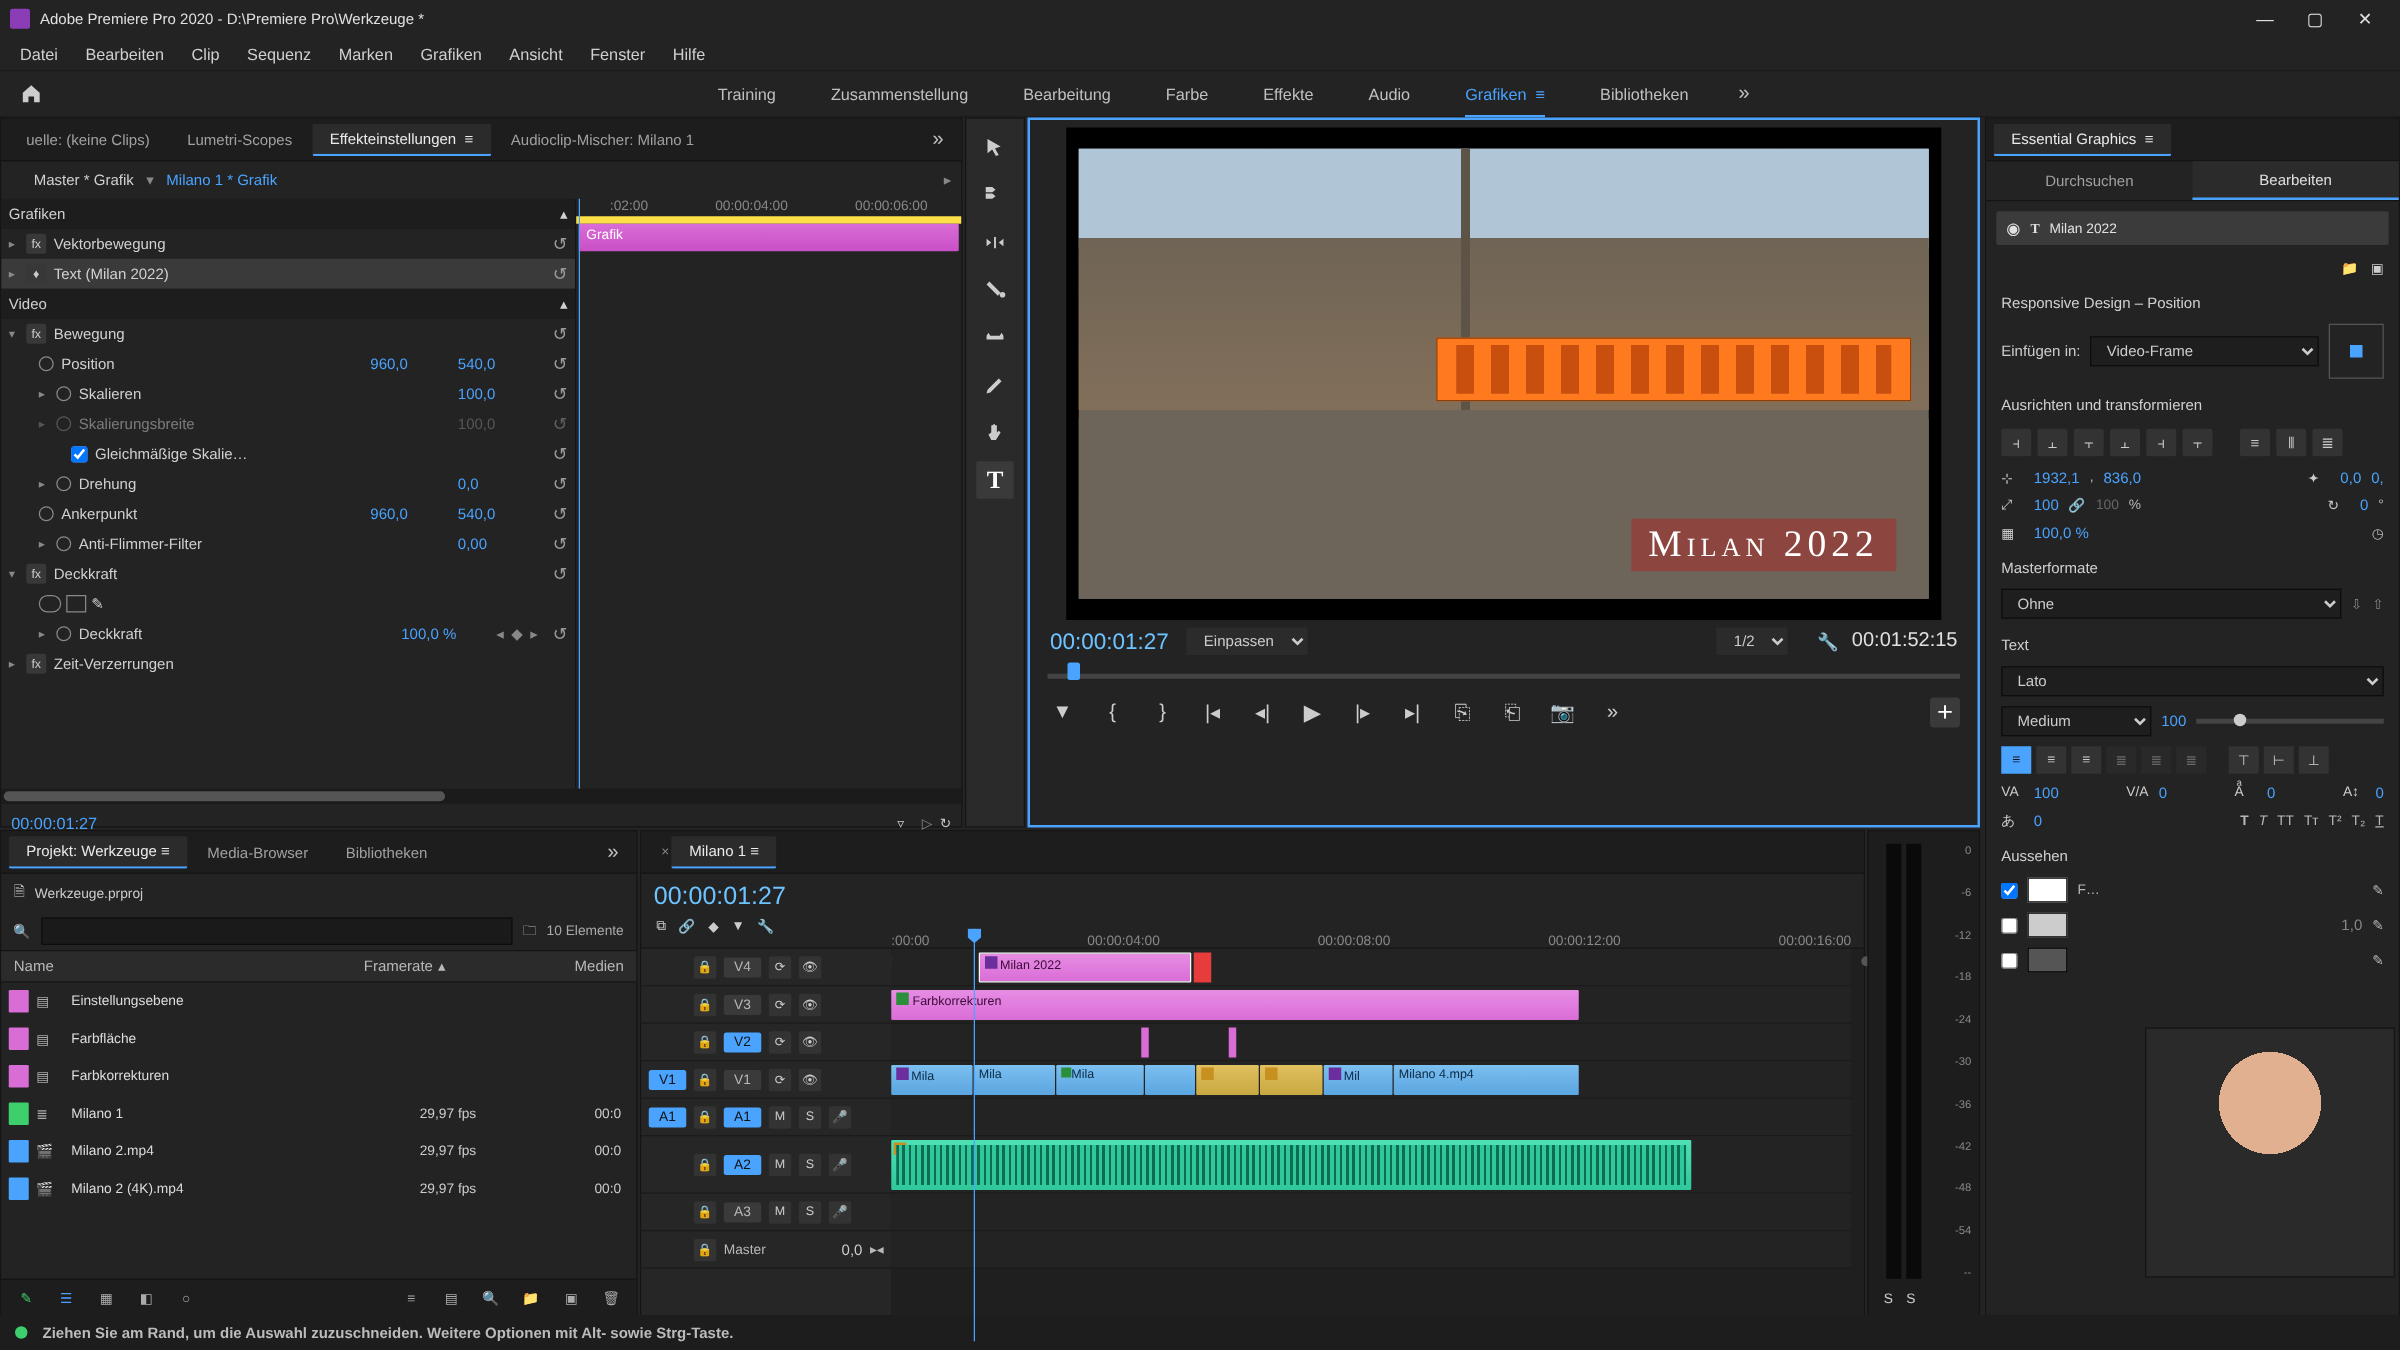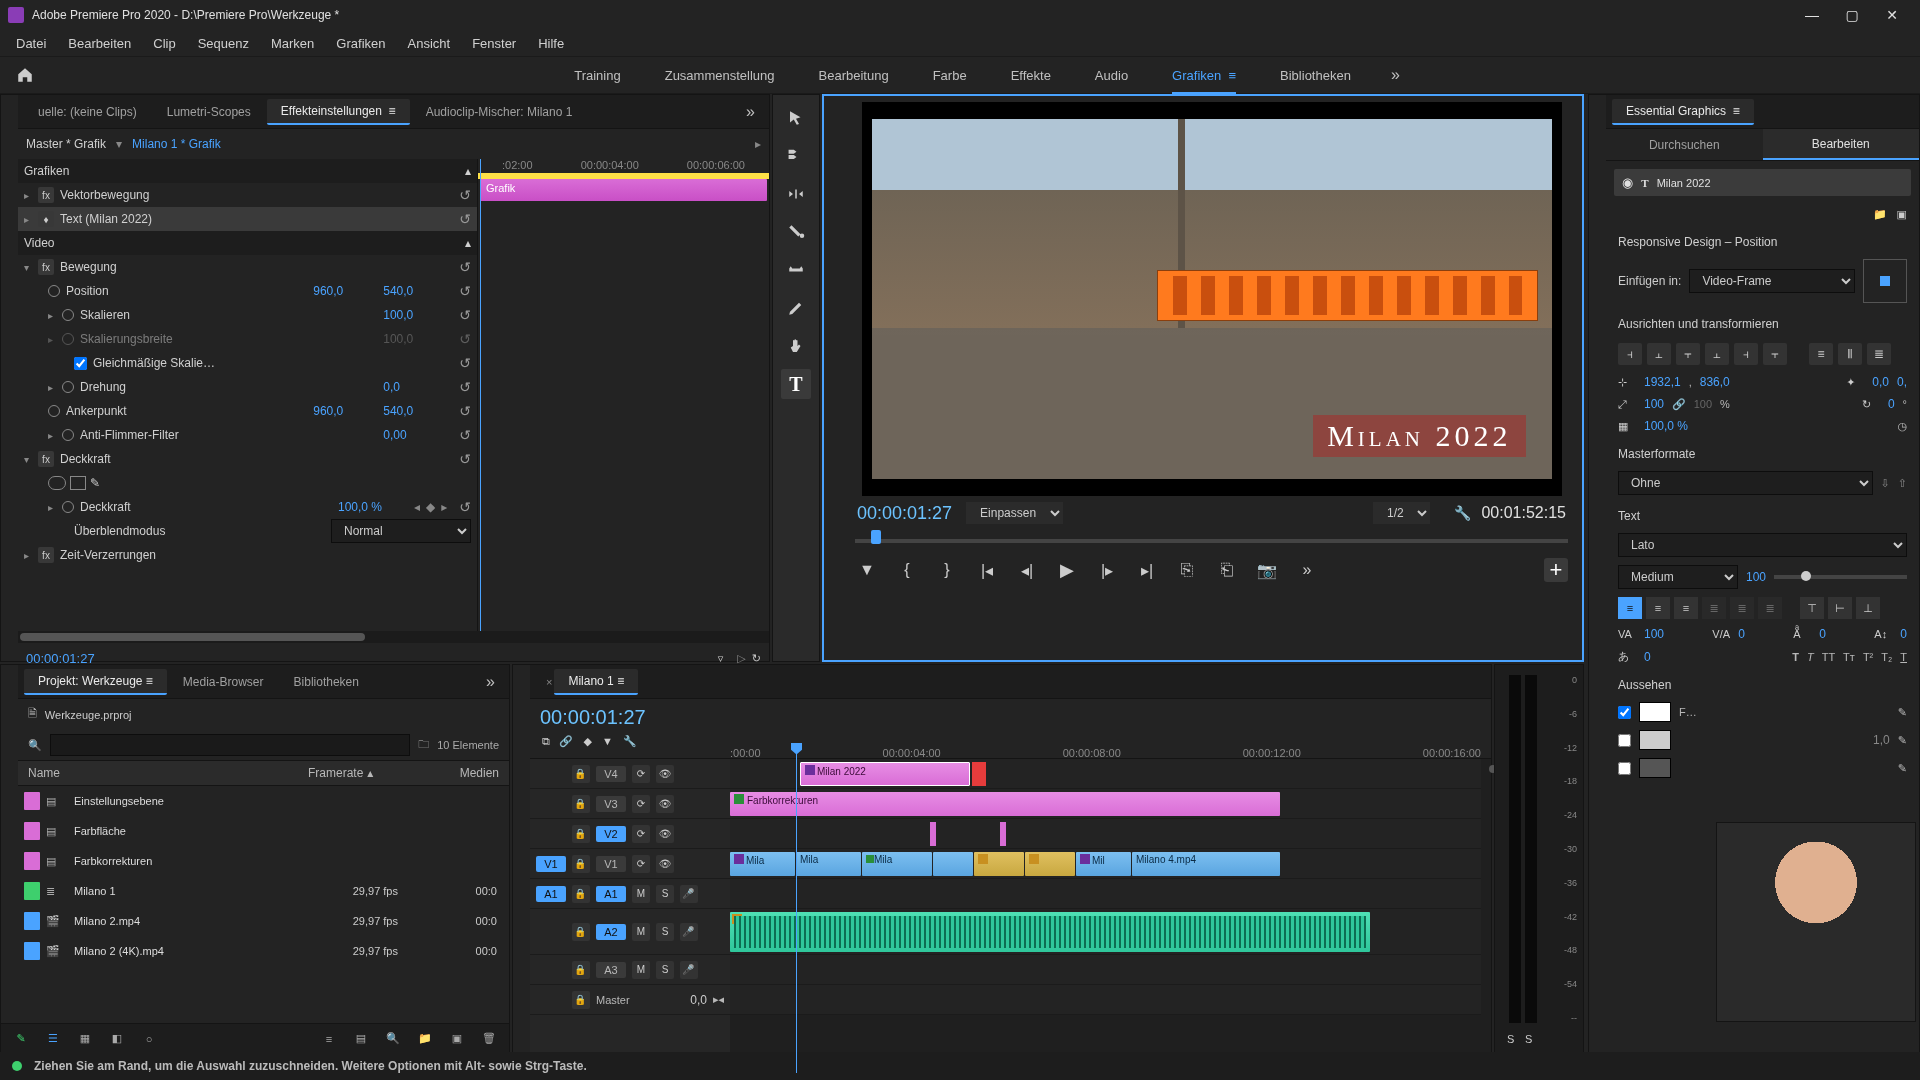--- a/index.html
+++ b/index.html
@@ -13,30 +13,30 @@
 .workspacebar { height: 38px; background: #232323; display: flex; align-items: center; border-top: 1px solid #1a1a1a; border-bottom: 1px solid #1a1a1a; }
 .workspacebar .home { width: 34px; height: 34px; display: flex; align-items: center; justify-content: center; margin: 0 8px; }
 .workspacebar .ws-spacer { flex: 1; }
 .workspacebar .ws-item { padding: 0 22px; height: 38px; display: flex; align-items: center; font-size: 13px; color: #c0c0c0; position: relative; }
 .workspacebar .ws-item.active { color: #4aa3ff; }
 .workspacebar .ws-item.active::after { content: ""; position: absolute; bottom: 0; left: 20%; right: 20%; height: 2px; background: #4aa3ff; }
 .workspacebar .overflow { padding: 0 18px; font-size: 16px; color: #c0c0c0; }
 
 .workarea { position: absolute; top: 94px; left: 0; right: 0; bottom: 28px; }
 
-.panel { position: absolute; background: #232323; border: 1px solid #141414; padding-left: 17px; }
+.panel { position: absolute; background: #232323; border: 1px solid #141414; }
 
 
 .effect-panel { left: 0; top: 0; width: 770px; height: 568px; }
 .panel-tabs { height: 34px; display: flex; align-items: center; background: #1d1d1d; border-bottom: 1px solid #141414; padding: 0 6px; gap: 2px; }
 .panel-tab { padding: 5px 14px; font-size: 12px; color: #a0a0a0; border-radius: 2px; }
 .panel-tab.active { background: #2b2b2b; color: #eaeaea; border-bottom: 2px solid #4aa3ff; }
 .panel-tabs .tab-more { margin-left: auto; font-size: 16px; color: #c0c0c0; padding: 0 8px; }
 .ec-header { height: 30px; display: flex; align-items: center; padding: 0 8px; font-size: 12px; }
-.ec-header .master { color: #d0d0d0; }
+.ec-header .master { color: #d0d0d0; margin-left: 18px; }
 .ec-header .chev { margin: 0 10px; color: #888; }
 .ec-header .seq { color: #4aa3ff; }
 .ec-body { display: flex; height: calc(100% - 64px - 30px); }
 .ec-tree { width: 460px; overflow: hidden; border-right: 1px solid #141414; }
 .ec-time { flex: 1; background: #232323; position: relative; }
 .ec-time-ruler { height: 20px; display: flex; justify-content: space-around; font-size: 11px; color: #888; border-bottom: 6px solid #fde047; }
 .ec-clip-bar { position: absolute; top: 20px; left: 2px; right: 2px; height: 22px; background: linear-gradient(#d96dd6, #c94fc6); color: #fff; font-size: 11px; padding: 3px 6px; border-radius: 1px; }
 .ec-playhead { position: absolute; top: 0; bottom: 0; left: 2px; width: 1px; background: #4aa3ff; }
 .tree-row { height: 24px; display: flex; align-items: center; padding: 0 6px; font-size: 12px; color: #d0d0d0; }
 .tree-row .tw { width: 14px; color: #888; font-size: 10px; }
@@ -324,24 +324,20 @@
         <div class="tree-row" style="padding-left:30px;">
             <span class="tw">▸</span>
             <span class="stop"></span>
             <span class="lbl">Deckkraft</span>
             <span class="val">100,0 %</span>
             <span style="color:#888;margin:0 6px;">◂</span>
             <span style="color:#888;">◆</span>
             <span style="color:#888;margin:0 6px;">▸</span>
             <span class="reset">↺</span>
           </div>
-        <div class="tree-row" style="padding-left:56px;">
-            <span class="lbl">Überblendmodus</span>
-            <select class="eg-select" style="flex:0 0 140px;"><option>Normal</option></select>
-          </div>
         <div class="tree-row">
             <span class="tw">▸</span>
             <span class="fx">fx</span>
             <span class="lbl">Zeit-Verzerrungen</span>
           </div>
       </div>
       <div class="ec-time">
         <div class="ec-time-ruler">
           <span>:02:00</span>
           <span>00:00:04:00</span>

